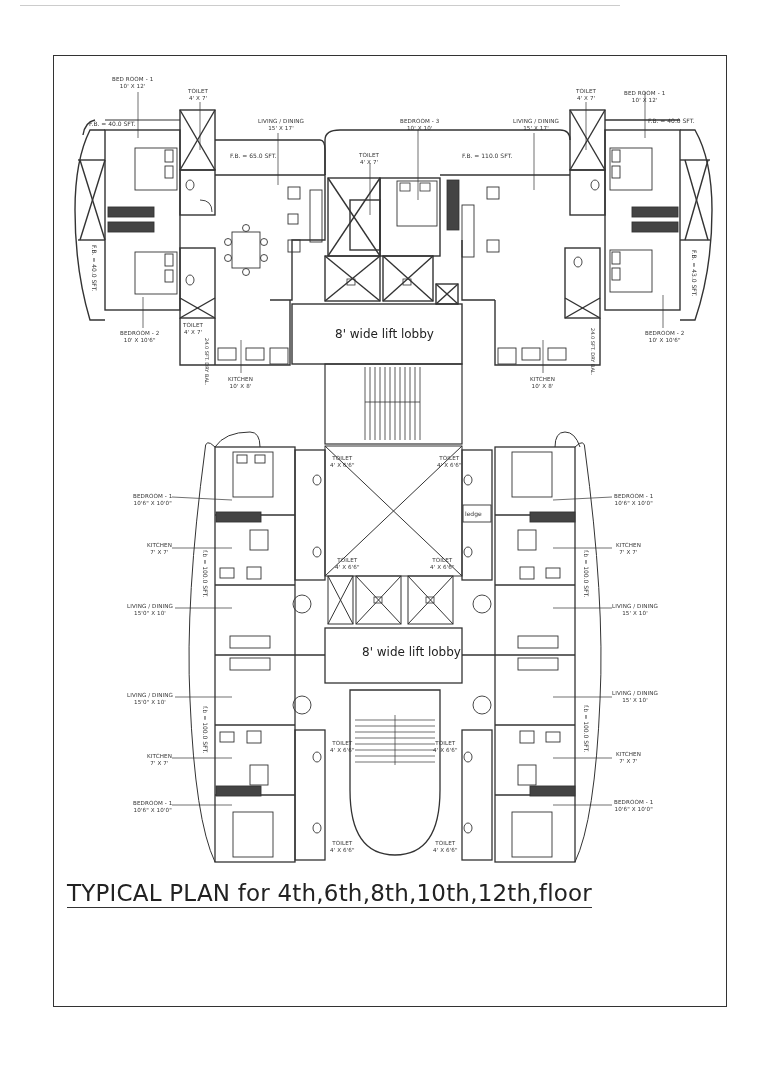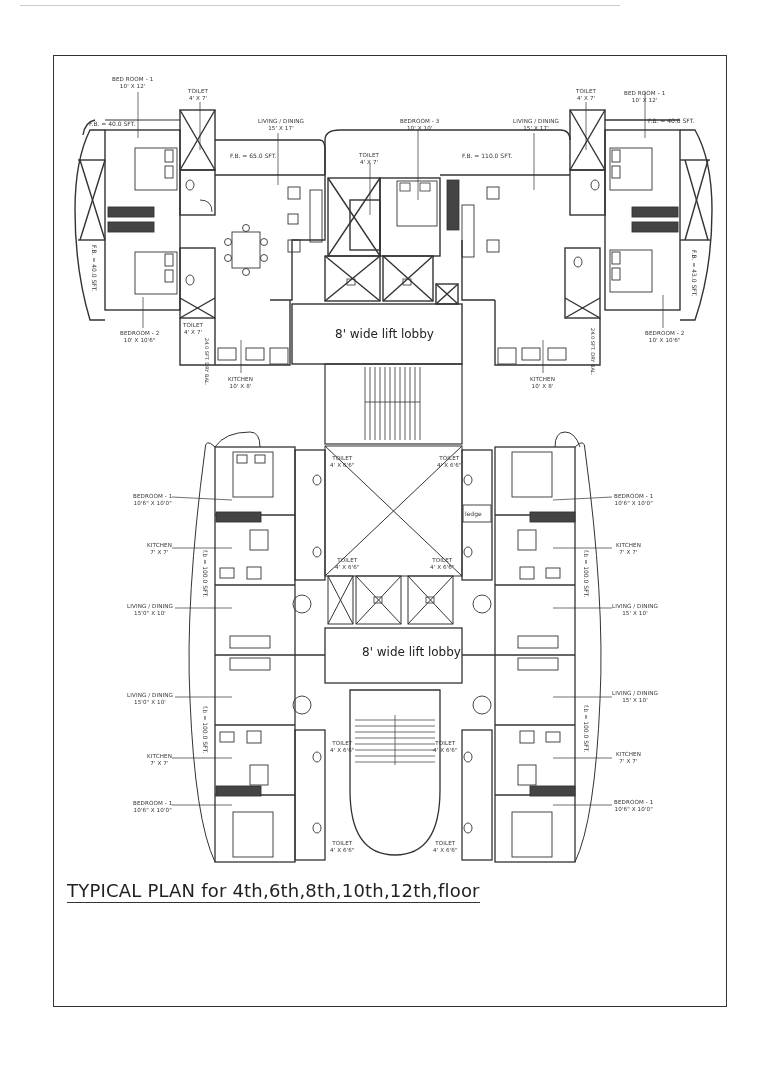--- a/index.html
+++ b/index.html
@@ -5,21 +5,21 @@
   html,body{margin:0;padding:0;background:#fff;}
   body{width:780px;height:1073px;position:relative;overflow:hidden;font-family:"DejaVu Sans",sans-serif;color:#222;}
   .frame{position:absolute;left:53px;top:55px;width:674px;height:952px;border:1.5px solid #333;box-sizing:border-box;}
   svg{position:absolute;left:0;top:0;}
   .lbl{position:absolute;font-size:5.6px;line-height:7px;text-align:center;color:#333;white-space:nowrap;letter-spacing:0.1px;}
   .lbl span{display:block;}
   .fb{position:absolute;font-size:6px;color:#333;white-space:nowrap;}
   .rot{transform:rotate(90deg);transform-origin:left top;}
   .lobby{position:absolute;font-size:12px;color:#222;white-space:nowrap;}
   .ledge{position:absolute;font-size:6px;color:#333;}
-  .title{position:absolute;left:67px;top:880px;font-size:18px;color:#222;border-bottom:1.5px solid #333;padding-bottom:1px;white-space:nowrap;letter-spacing:0.2px;}
+  .title{position:absolute;left:67px;top:880px;font-size:23px;color:#222;border-bottom:1.5px solid #333;padding-bottom:1px;white-space:nowrap;letter-spacing:0.2px;}
   .topline{position:absolute;left:20px;top:5px;width:600px;height:1px;background:#ccc;}
 </style>
 </head>
 <body>
 
 <div class="topline"></div>
 <div class="frame"></div>
 
 <svg width="780" height="1073" viewBox="0 0 780 1073" fill="none" stroke="#333" stroke-width="1">
 

